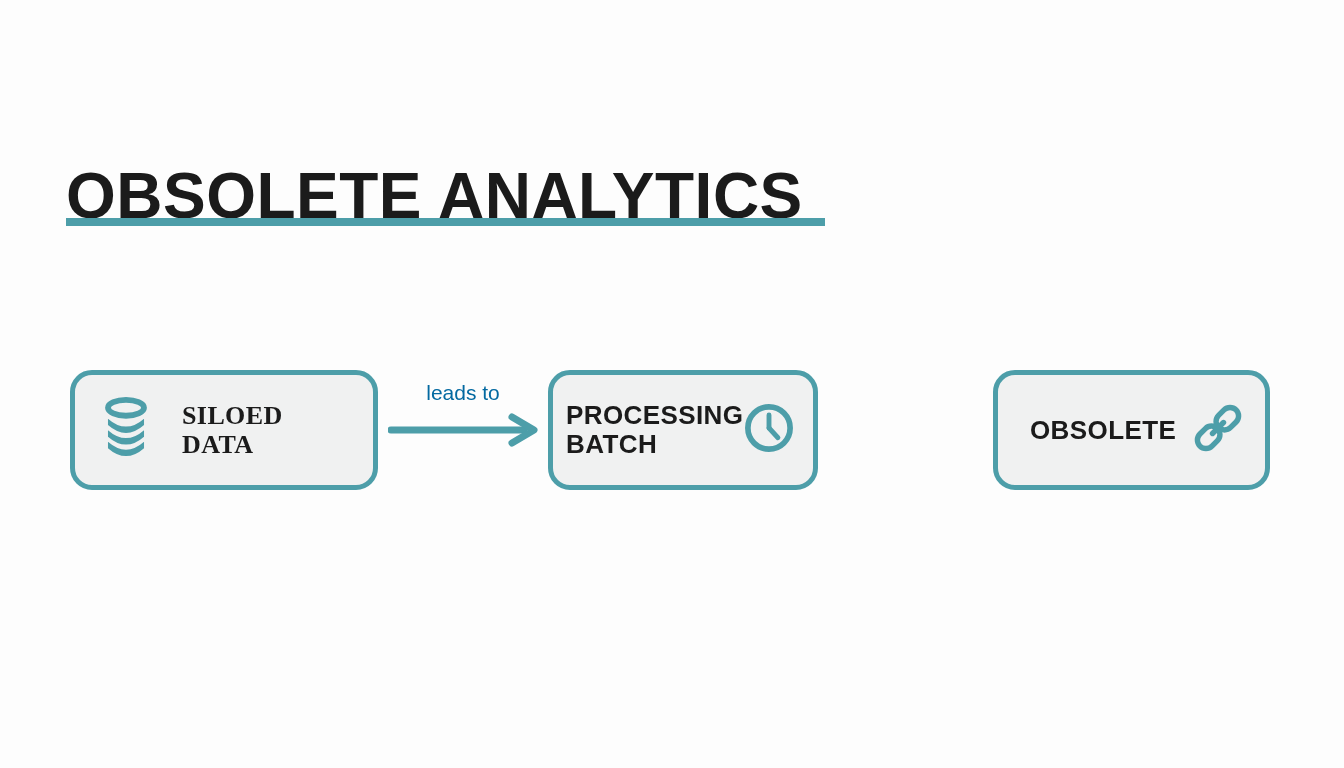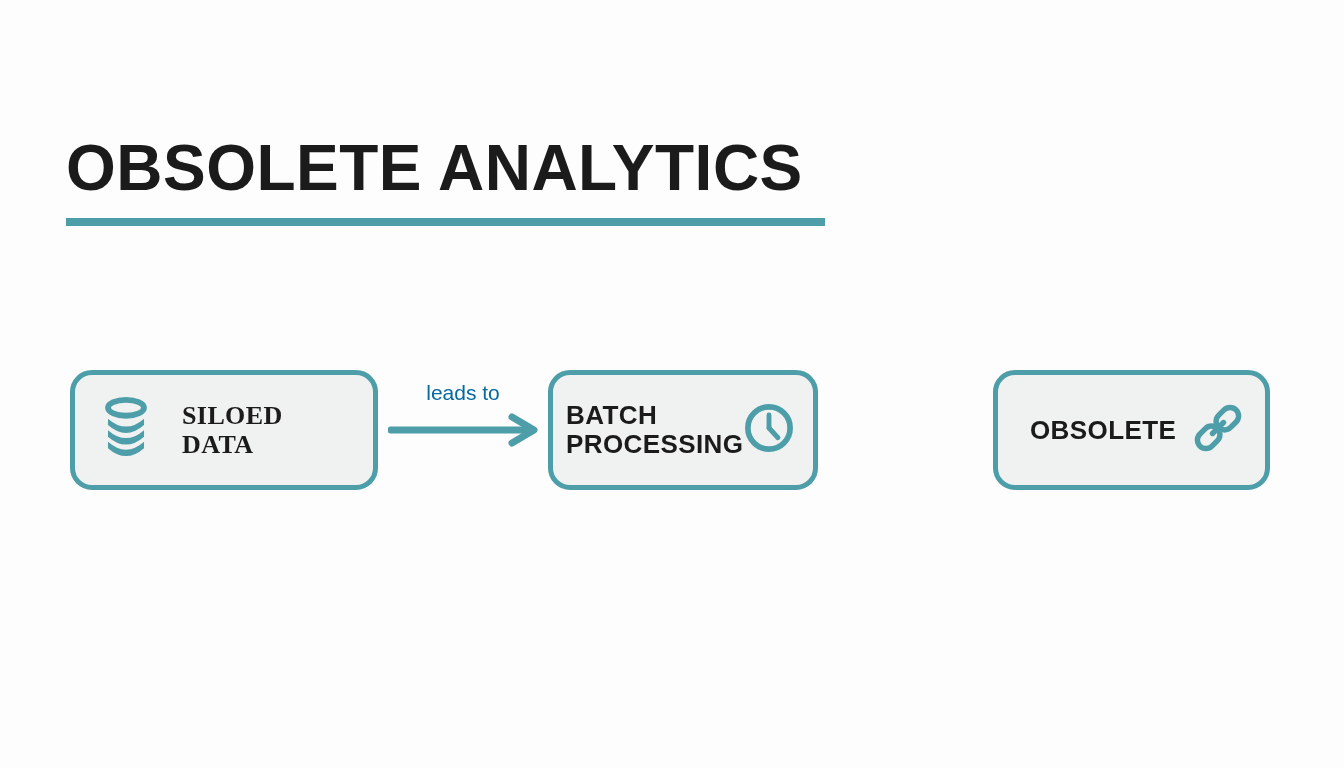--- a/index.html
+++ b/index.html
@@ -9,21 +9,21 @@
     width: 1344px;
     height: 768px;
     background: var(--page-bg, #fdfdfd);
     overflow: hidden;
     font-family: "Liberation Sans", "DejaVu Sans", sans-serif;
   }
   
   .title {
     position: absolute;
     left: 66px;
-    top: 136px;
+    top: 164px;
     font-size: 64px;
     line-height: 64px;
     font-weight: 800;
     letter-spacing: 0.5px;
     color: var(--text-dark, #1b1b1b);
     white-space: nowrap;
   }
   .title-underline {
     position: absolute;
     left: 66px;
@@ -99,22 +99,22 @@
   <div class="connector" id="connector-1">
     <div class="connector-label">leads to</div>
     <svg class="connector-arrow" width="150" height="38" viewBox="0 0 150 38" aria-hidden="true">
       <line x1="3" y1="19" x2="136" y2="19" stroke="currentColor" stroke-width="7" stroke-linecap="round"></line>
       <polyline points="124,6 146,19 124,32" fill="none" stroke="currentColor" stroke-width="7" stroke-linecap="round" stroke-linejoin="round"></polyline>
     </svg>
   </div>
 
   <div class="node" id="node-2">
     <div class="node-label">
+      <span>PROCESSING</span>
       <span>BATCH</span>
-      <span>PROCESSING</span>
     </div>
     <span class="node-icon">
       <svg width="52" height="52" viewBox="0 0 64 64" aria-hidden="true">
         <circle cx="32" cy="32" r="26" fill="none" stroke="currentColor" stroke-width="7"></circle>
         <line x1="32" y1="32" x2="32" y2="16" stroke="currentColor" stroke-width="6" stroke-linecap="round"></line>
         <line x1="32" y1="32" x2="43" y2="44" stroke="currentColor" stroke-width="6" stroke-linecap="round"></line>
       </svg>
     </span>
   </div>
 

